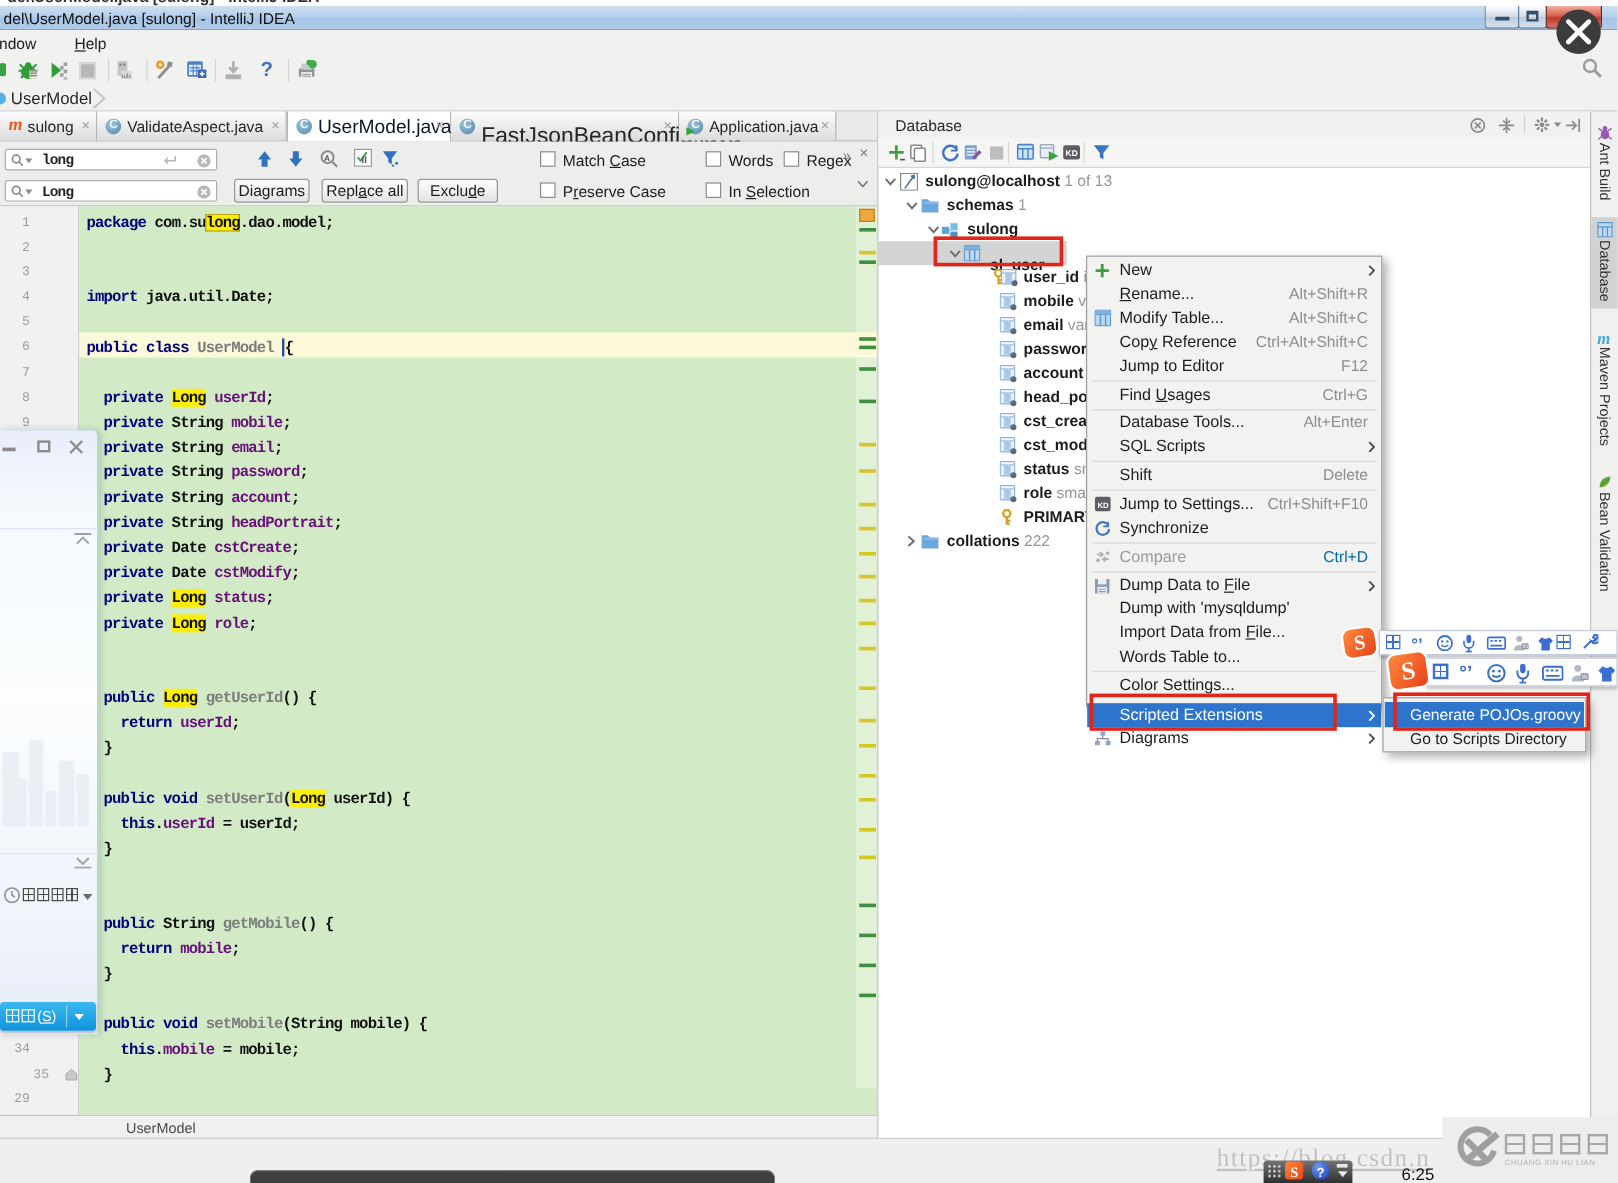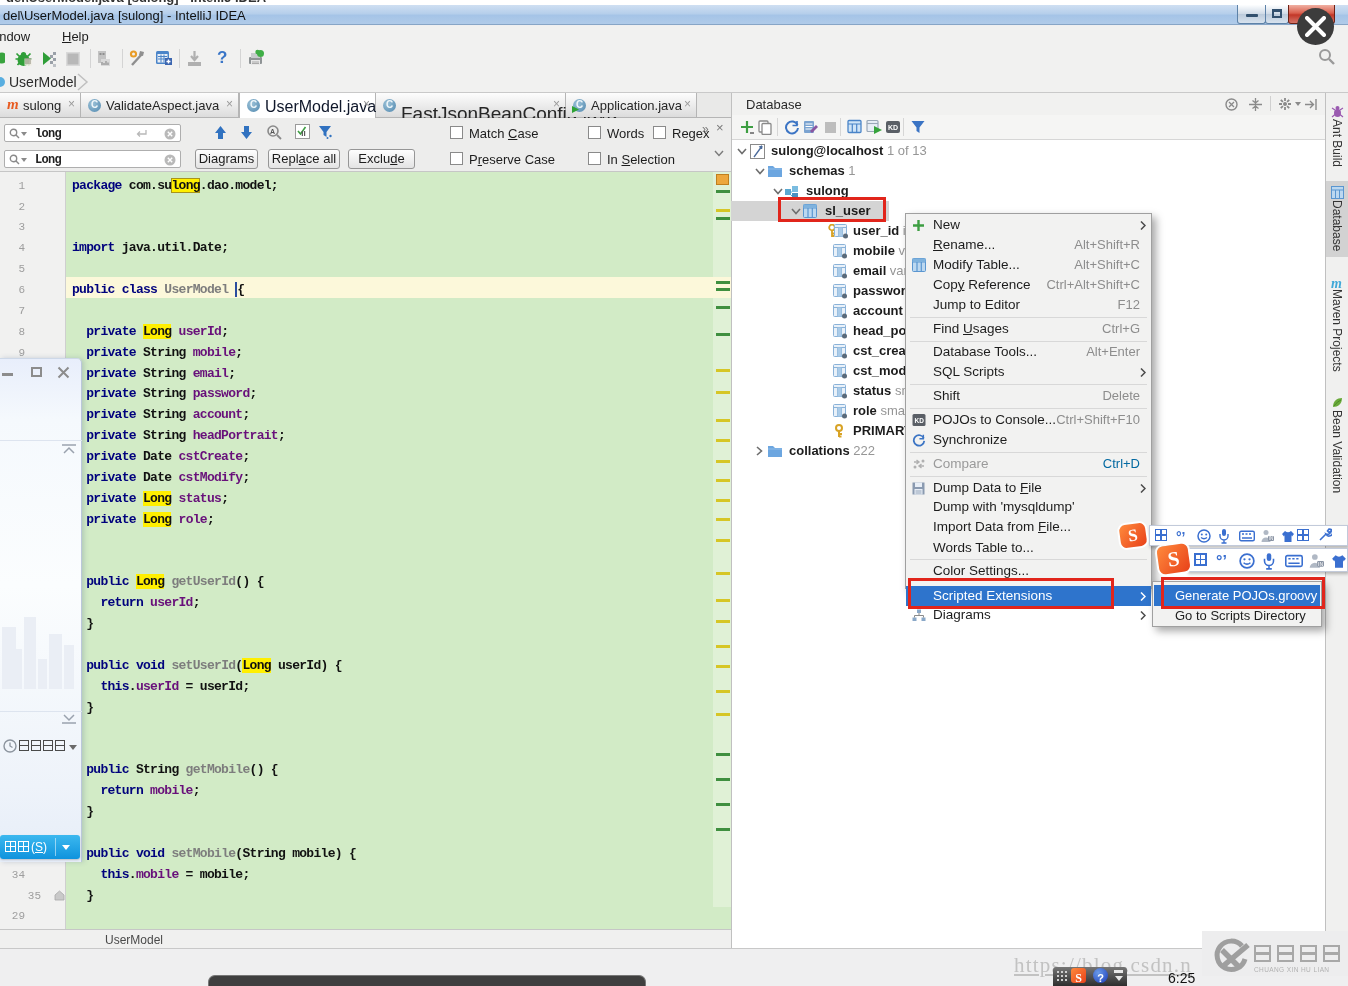--- a/index.html
+++ b/index.html
@@ -377,21 +377,21 @@
   </svg>
 <div class="trow" style="left:806px;top:181px">sulong</div>
 <svg class="a" style="left:791px;top:208px" width="10" height="7" viewBox="0 0 10 7">
     <path d="M1 1 L5 5.5 L9 1" stroke="#6e6e6e" stroke-width="1.6" fill="none"></path>
   </svg>
 <svg class="a" style="left:803px;top:204px" width="14" height="14" viewBox="0 0 14 14">
     <rect x="0.5" y="0.5" width="13" height="13" rx="1" fill="#bcd8f0" stroke="#5a96d0" stroke-width="1"></rect>
     <path d="M0.5 4 H13.5 M5 4 V13.5 M9.3 4 V13.5" stroke="#5a96d0" stroke-width="1.2"></path>
     <rect x="0.5" y="0.5" width="13" height="3.5" fill="#7fb2dd"></rect>
   </svg>
-<div class="trow" style="left:825px;top:201px">sl_user</div>
+<div class="trow" style="left:825px;top:211px">sl_user</div>
 <svg class="a" style="left:828px;top:224px" width="8" height="14" viewBox="0 0 8 14">
     <circle cx="4" cy="3.5" r="2.8" stroke="#d8a326" stroke-width="1.8" fill="none"></circle>
     <path d="M4 6 V13 M4 9.5 H7 M4 12 H6.5" stroke="#d8a326" stroke-width="1.8"></path>
   </svg>
 <svg class="a" style="left:834px;top:224px" width="15" height="15" viewBox="0 0 15 15">
     <rect x="0.5" y="0.5" width="12" height="12" rx="1" fill="#e9f1f9" stroke="#8ab2d8" stroke-width="1"></rect>
     <path d="M0.5 3.5 H12.5 M4.5 3.5 V12.5 M8.5 3.5 V12.5" stroke="#8ab2d8" stroke-width="1"></path>
     <rect x="4.5" y="3.5" width="4" height="9" fill="#aacbe8"></rect>
     <circle cx="11.5" cy="12" r="2.5" fill="#5a6a7a"></circle>
   </svg>
@@ -545,21 +545,21 @@
     <div class="mi" style="top:172px;color:#1d1d1d">
       <span class="lab">Shift</span>
       <span class="sc" style="">Delete</span>
     </div>
     <div class="msep" style="top:194px"></div>
     <div class="mi" style="top:196px;color:#1d1d1d">
       <div class="a" style="left:6px;top:3px"><svg width="14" height="14" viewBox="0 0 14 14">
           <rect x="0.5" y="1" width="13" height="12" rx="1.5" fill="#5a5f66"></rect>
           <text x="2.5" y="10" font-size="6.5" fill="#fff" font-weight="bold">KD</text>
         </svg></div>
-      <span class="lab">POJOs to Console...</span>
+      <span class="lab">Jump to Settings...</span>
       <span class="sc" style="">Ctrl+Shift+F10</span>
     </div>
     <div class="mi" style="top:216px;color:#1d1d1d">
       <div class="a" style="left:6px;top:3px"><svg width="14" height="14" viewBox="0 0 16 16">
           <path d="M13.5 6 A6 6 0 1 0 14 9" stroke="#3b74c4" stroke-width="2" fill="none"></path>
           <path d="M13 2 V6.5 H8.5" stroke="#3b74c4" stroke-width="1.6" fill="none"></path>
         </svg></div>
       <span class="lab">Synchronize</span>
     </div>
     <div class="msep" style="top:238px"></div>

